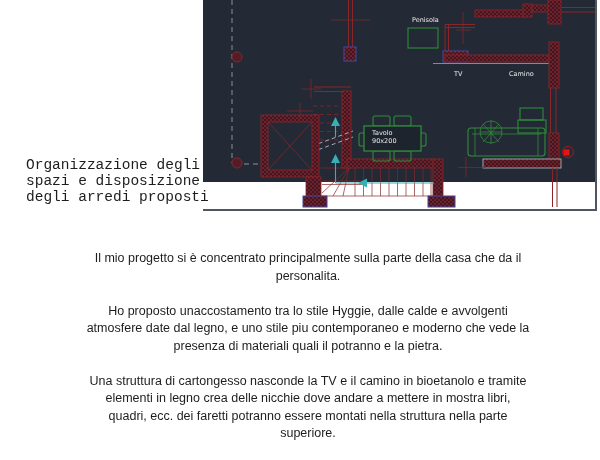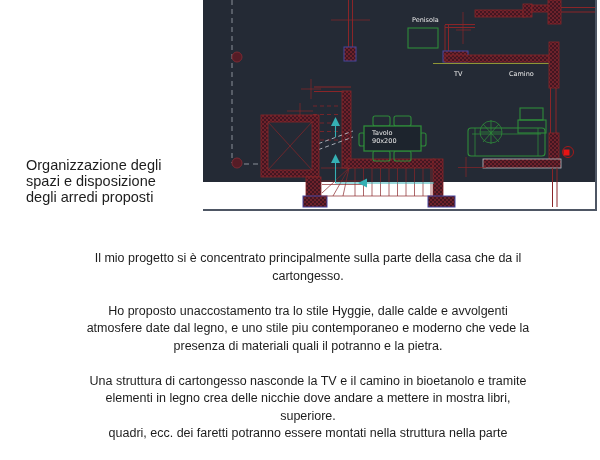--- a/index.html
+++ b/index.html
@@ -33,21 +33,21 @@
   .boxin { fill:var(--plan-bg); stroke:var(--wall-line); stroke-width:0.8; }
   .pf  { fill:var(--wall-fill); }
   .ph  { stroke:var(--wall-hatch); stroke-width:0.6; }
   .lbl { fill:var(--label-text); font-family:"DejaVu Sans", sans-serif; font-size:6.5px; }
   .edge{ stroke:var(--edge-gray); stroke-width:2; }
   .mkc { stroke:#a51919; stroke-width:1; fill:none; }
   .mks { fill:var(--marker-red); }
   
   .title {
     position:absolute; left:26px; top:157px;
-    font-family:Liberation Sans, sans-serif;
+    font-family:Liberation Mono, monospace;
     font-size:14.5px; line-height:16px; color:var(--text-color,#1b1b1b);
   }
   .title span { display:block; }
   .bodytext {
     position:absolute; left:22px; top:250px; width:572px;
     font-size:12.5px; line-height:17.5px; color:var(--text-color,#1b1b1b);
   }
   .bodytext p { margin:0 0 17.5px 0; }
   .bodytext span { display:block;text-align:center; }
 </style>
@@ -219,28 +219,28 @@
 
   <div class="title">
     <span>Organizzazione degli</span>
     <span>spazi e disposizione</span>
     <span>degli arredi proposti</span>
   </div>
 
   <div class="bodytext">
     <p>
       <span>Il mio progetto si è concentrato principalmente sulla parte della casa che da il</span>
-      <span>cartongesso.</span>
+      <span>personalita.</span>
     </p>
     <p>
       <span>Ho proposto unaccostamento tra lo stile Hyggie, dalle calde e avvolgenti</span>
       <span>atmosfere date dal legno, e uno stile piu contemporaneo e moderno che vede la</span>
       <span>presenza di materiali quali il potranno e la pietra.</span>
     </p>
     <p>
       <span>Una struttura di cartongesso nasconde la TV e il camino in bioetanolo e tramite</span>
       <span>elementi in legno crea delle nicchie dove andare a mettere in mostra libri,</span>
+      <span>quadri, ecc. dei faretti potranno essere montati nella struttura nella parte</span>
       <span>superiore.</span>
-      <span>quadri, ecc. dei faretti potranno essere montati nella struttura nella parte</span>
     </p>
   </div>
 
 </div>
 
 </body></html>

